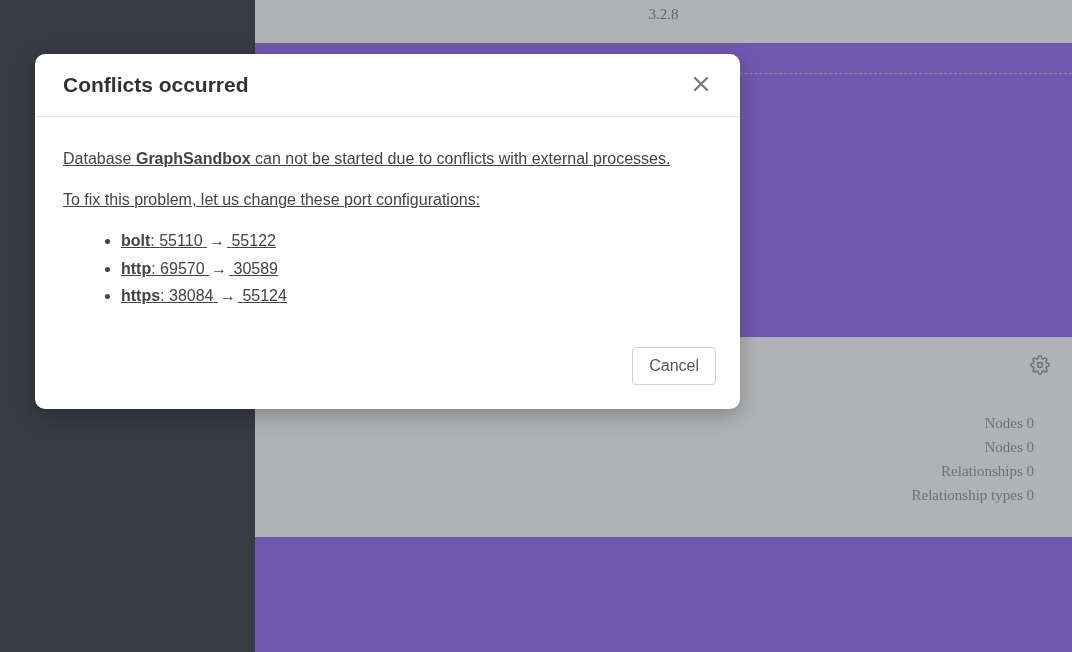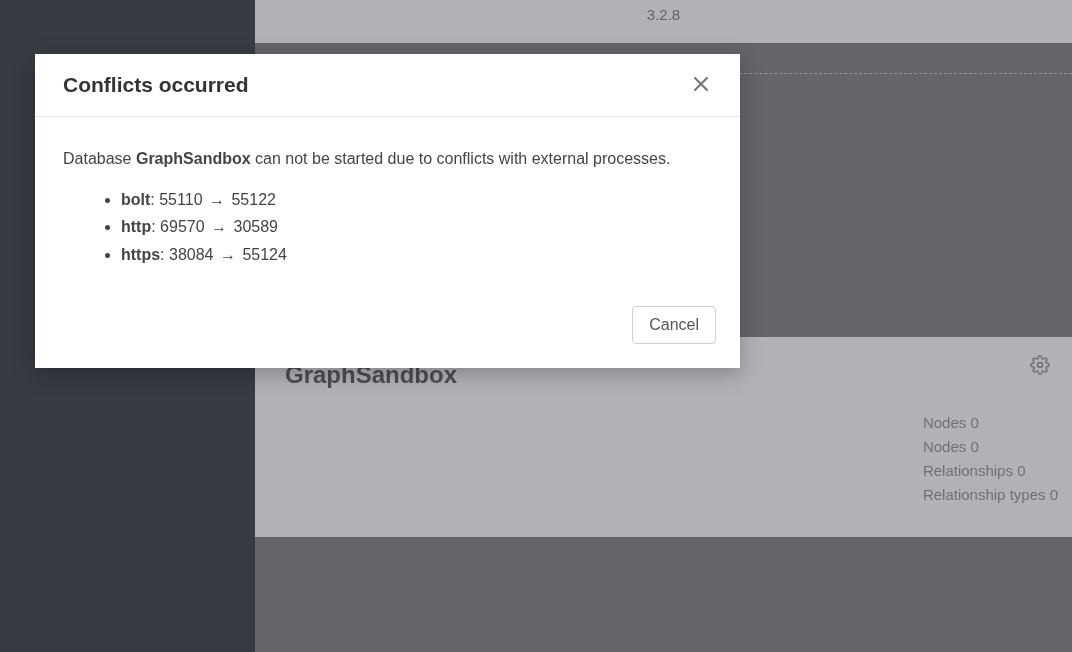--- a/index.html
+++ b/index.html
@@ -20,23 +20,24 @@
       inset: 0;
       display: flex;
     }
     .sidebar {
       width: 255px;
       background: #22282e;
       height: 100%;
     }
     .main {
       flex: 1;
-      background: #737373;
+      background: #8b5cf6;
       position: relative;
       height: 100%;
+      font-family: Liberation Serif, serif;
     }
     .top-card {
       margin: 0;
       background: #fff;
       padding: 0 20px 20px 20px;
       text-align: center;
       color: #555;
     }
     .version-line {
       color: #717171;
@@ -71,23 +72,23 @@
       font-size: 15px;
     }
     .gear-icon {
       position: absolute;
       top: 18px;
       right: 22px;
       color: #888;
     }
     .stats {
       position: absolute;
-      right: 14px;
+      right: 38px;
       top: 74px;
-      text-align: left;
+      text-align: right;
       color: #888;
       font-size: 15px;
       line-height: 1.6;
     }
     .stat-line {
       white-space: nowrap;
     }
 
     .overlay {
       position: absolute;
@@ -96,21 +97,21 @@
       z-index: 10;
     }
 
     .dialog {
       position: absolute;
       z-index: 20;
       top: 54px;
       left: 35px;
       width: 705px;
       background: #fff;
-      border-radius: 0;
+      border-radius: 10px;
       box-shadow: 0 6px 20px rgba(0,0,0,0.25);
     }
     .dialog-header {
       display: flex;
       justify-content: space-between;
       align-items: center;
       padding: 18px 28px 18px 28px;
       border-bottom: 1px solid #e6e6e6;
     }
     .dialog-title {
@@ -125,20 +126,21 @@
       padding: 4px;
       line-height: 1;
       background: none;
       border: none;
     }
     .dialog-body {
       padding: 28px 20px 10px 28px;
       color: #444;
       font-size: 16px;
       line-height: 1.7;
+      text-decoration: underline;
     }
     .dialog-body p {
       margin-bottom: 14px;
     }
     .dialog-body ul {
       padding-left: 58px;
       margin-top: 6px;
       margin-bottom: 10px;
     }
     .dialog-body li {
@@ -220,20 +222,21 @@
     <button class="dialog-close">
       <svg width="14" height="14" viewBox="0 0 14 14">
           <path d="M1 1 L13 13 M13 1 L1 13" stroke="#777" stroke-width="2.2" stroke-linecap="round"></path>
         </svg>
     </button>
   </div>
   <div class="dialog-body">
     <p>
       <span>Database </span><span class="bold">GraphSandbox</span><span> can not be started due to conflicts with external processes.</span>
     </p>
+    <p>To fix this problem, let us change these port configurations:</p>
     <ul>
       <li><span class="bold">bolt</span>: <span>55110</span> <span class="arrow">→</span> <span>55122</span></li>
       <li><span class="bold">http</span>: <span>69570</span> <span class="arrow">→</span> <span>30589</span></li>
       <li><span class="bold">https</span>: <span>38084</span> <span class="arrow">→</span> <span>55124</span></li>
     </ul>
   </div>
   <div class="dialog-footer">
     <button class="btn btn-secondary">Cancel</button>
   </div>
 </div>

